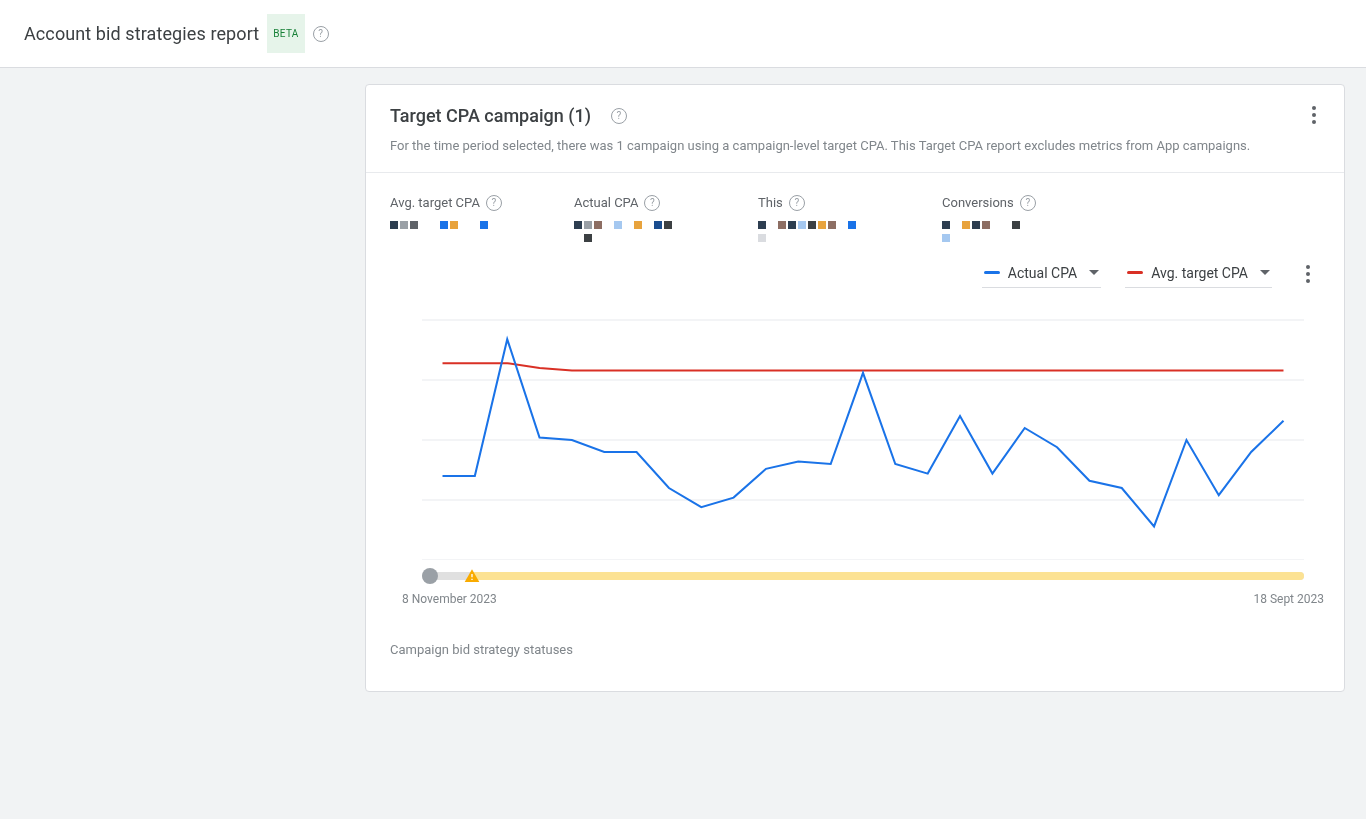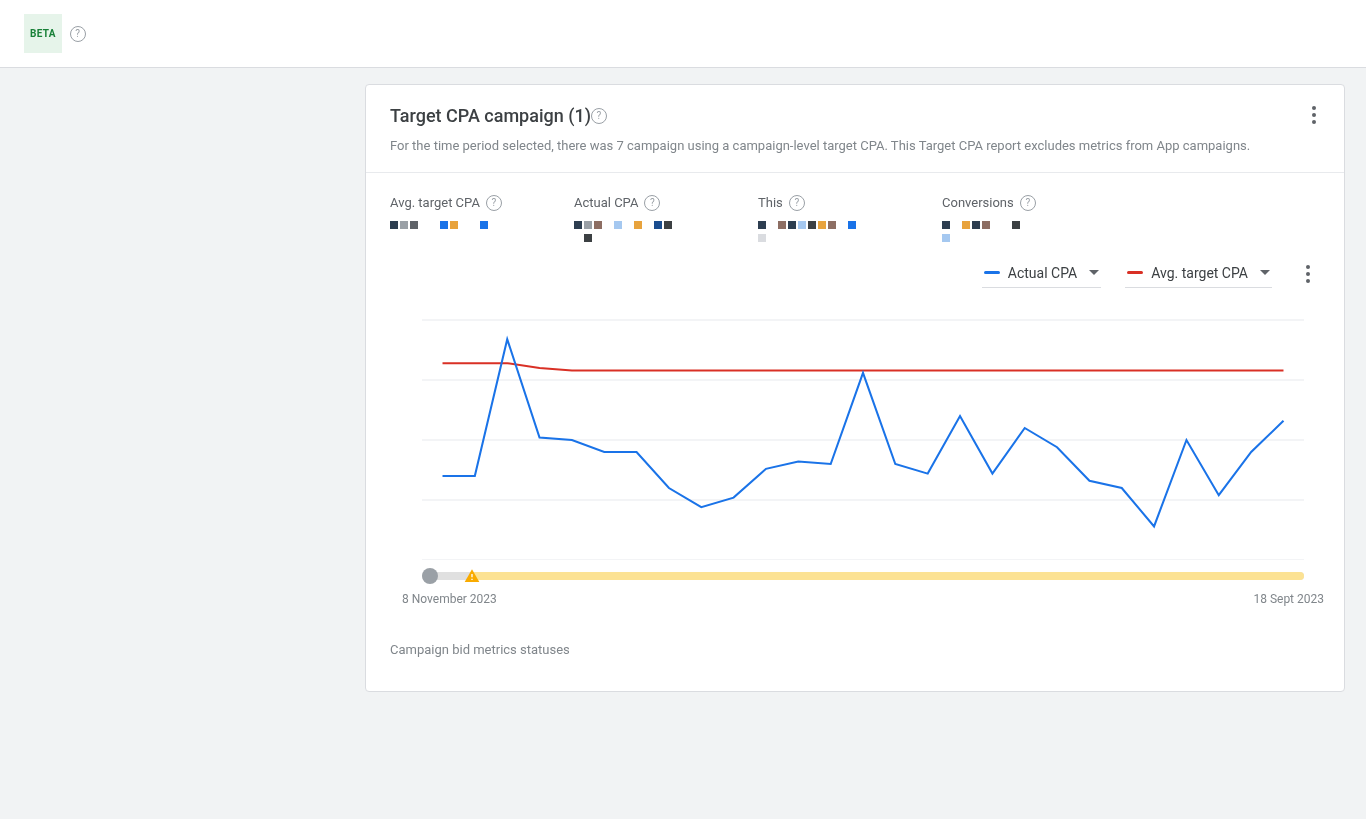--- a/index.html
+++ b/index.html
@@ -1,24 +1,24 @@
 <!DOCTYPE html>
 <html><head>
 <meta charset="utf-8">
 <style>
   *{box-sizing:border-box;margin:0;padding:0;}
   body{font-family:"Google Sans",Roboto,Arial,sans-serif;background:#f1f3f4;color:#202124;font-size:14px;}
   .page-header{background:#fff;border-bottom:1px solid #dadce0;padding:14px 24px;display:flex;align-items:center;gap:8px;}
   .page-header h1{font-size:18px;font-weight:400;color:#3c4043;letter-spacing:0.1px;}
-  .beta-badge{background:#e6f4ea;color:#188038;font-size:10px;font-weight:700;padding:14px 6px;border-radius:0;letter-spacing:0.3px;}
+  .beta-badge{background:#e6f4ea;color:#188038;font-size:10px;font-weight:400;padding:14px 6px;border-radius:0;letter-spacing:0.3px;}
   .help-icon{width:16px;height:16px;border:1.3px solid #9aa0a6;border-radius:50%;display:inline-flex;align-items:center;justify-content:center;font-size:10px;color:#9aa0a6;cursor:pointer;user-select:none;}
   .content-wrap{display:flex;justify-content:center;padding:16px 16px 40px 360px;}
   .card{background:#fff;border:1px solid #dadce0;border-radius:4px;width:980px;max-width:100%;}
   .card-header{padding:20px 24px 16px 24px;border-bottom:1px solid #e8eaed;position:relative;}
-  .card-title-row{display:flex;align-items:center;gap:0;margin-bottom:10px;}
+  .card-title-row{display:flex;align-items:center;gap:20px;margin-bottom:10px;}
   .card-title-row h2{font-size:18px;font-weight:500;color:#3c4043;}
   .card-desc{font-size:13px;color:#80868b;line-height:1.5;}
   .more-icon{position:absolute;top:18px;right:18px;width:24px;height:24px;display:flex;flex-direction:column;align-items:center;justify-content:center;gap:3px;cursor:pointer;border-radius:50%;}
   .more-icon span{width:4px;height:4px;background:#5f6368;border-radius:50%;}
   .metrics-row{display:flex;gap:64px;padding:22px 24px 10px 24px;}
   .metric{min-width:120px;}
   .metric-label{display:flex;align-items:center;gap:6px;font-size:13px;color:#5f6368;margin-bottom:10px;}
   .pixelated{display:flex;flex-wrap:wrap;gap:2px;width:100px;height:24px;}
   .pixelated span{width:8px;height:8px;display:inline-block;}
   .chart-controls{display:flex;justify-content:flex-end;align-items:center;gap:24px;padding:6px 24px 12px 24px;position:relative;}
@@ -44,33 +44,34 @@
   .status-title{font-size:13px;color:#80868b;margin-bottom:14px;}
   .status-row{display:flex;align-items:center;gap:8px;}
   .check-icon{width:16px;height:16px;background:#188038;border-radius:50%;display:flex;align-items:center;justify-content:center;}
   .check-icon::after{content:"";width:5px;height:8px;border:solid #fff;border-width:0 2px 2px 0;transform:rotate(45deg);margin-top:-2px;}
   .status-text{font-size:14px;color:#3c4043;}
 </style>
 </head>
 <body>
 
 <div class="page-header">
+  <h1>Account bid strategies report</h1>
   <span class="beta-badge">BETA</span>
   <span class="help-icon">?</span>
 </div>
 
 <div class="content-wrap">
   <div class="card">
 
     <div class="card-header">
       <div class="card-title-row">
         <h2>Target CPA campaign (1)</h2>
         <span class="help-icon">?</span>
       </div>
-      <p class="card-desc">For the time period selected, there was 7 campaign using a campaign-level target CPA. This Target CPA report excludes metrics from App campaigns.</p>
+      <p class="card-desc">For the time period selected, there was 1 campaign using a campaign-level target CPA. This Target CPA report excludes metrics from App campaigns.</p>
       <div class="more-icon">
           <span></span>
           <span></span>
           <span></span>
         </div>
     </div>
 
     <div class="metrics-row">
       <div class="metric">
         <div class="metric-label">
@@ -197,17 +198,17 @@
           </svg>
       </div>
     </div>
 
     <div class="axis-labels">
       <span>8 November 2023</span>
       <span>18 Sept 2023</span>
     </div>
 
     <div class="status-section">
-      <div class="status-title">Campaign bid metrics statuses</div>
+      <div class="status-title">Campaign bid strategy statuses</div>
     </div>
 
   </div>
 </div>
 
 </body></html>

